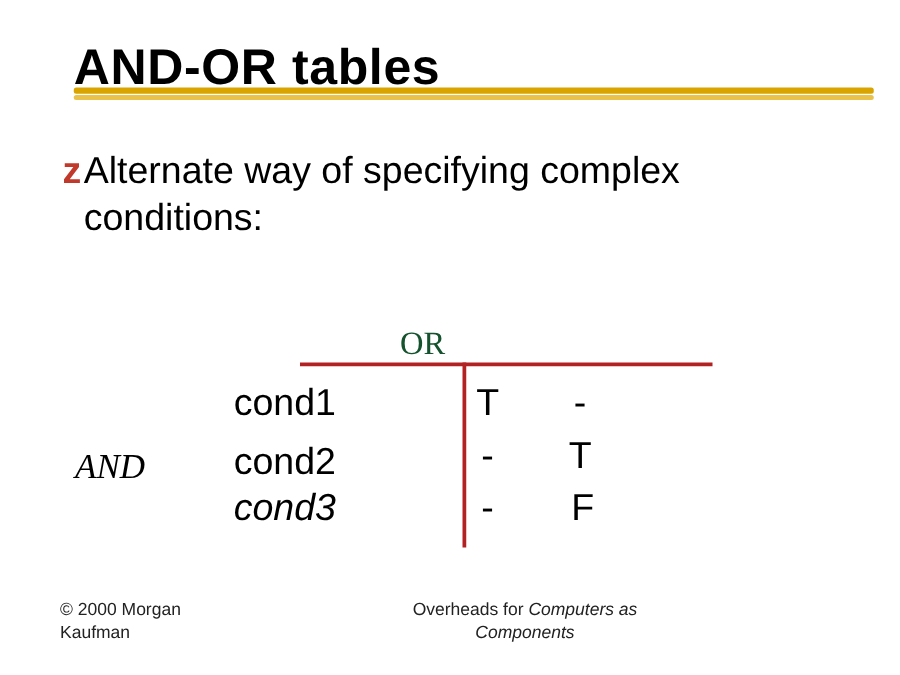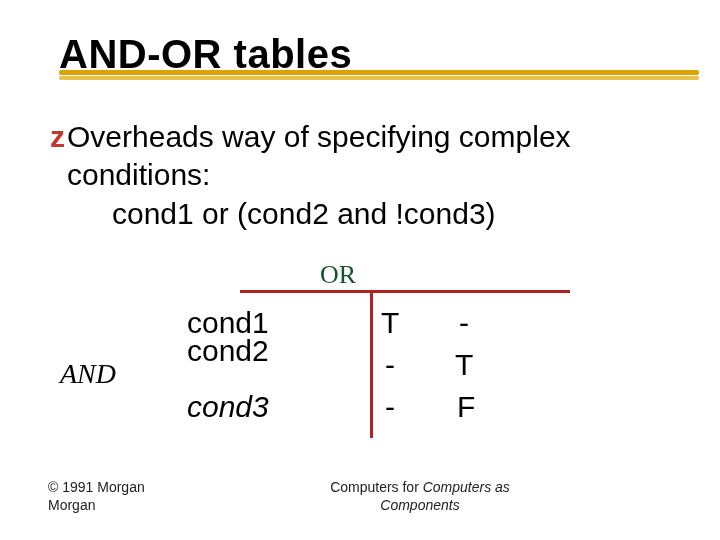--- a/index.html
+++ b/index.html
@@ -118,21 +118,21 @@
     height: 148px;
     background: #b22222;
   }
   .tcell {
     position: absolute;
     font-size: 30px;
     color: #000;
     margin-left: 47px;
   }
   .tcond1 { top: 14px; left: 30px; }
-  .tcond2 { top: 42px; left: 30px; }
+  .tcond2 { top: 61px; left: 30px; }
   .tcond3 { top: 98px; left: 30px; font-style: italic; }
   .tc1a { top: 14px; left: 224px; }
   .tc1b { top: 14px; left: 302px; }
   .tc2a { top: 56px; left: 228px; }
   .tc2b { top: 56px; left: 298px; }
   .tc3a { top: 98px; left: 228px; }
   .tc3b { top: 98px; left: 300px; }
   .footer-left {
     position: absolute;
     bottom: 26px;
@@ -157,23 +157,22 @@
 <body>
 
 <div class="title-wrap">
   <div class="underline"></div>
   <div class="title">AND-OR tables</div>
 </div>
 
 <div class="body">
   <div class="bullet-row">
     <span class="bullet">z</span>
-    <span class="bullet-text">Overheads way of specifying complex conditions:</span>
+    <span class="bullet-text">Alternate way of specifying complex conditions:</span>
   </div>
-  <div class="expr">cond1 or (cond2 and !cond3)</div>
 </div>
 
 <div class="or-label">OR</div>
 <div class="and-label">AND</div>
 
 <div class="table-wrap">
   <div class="table-line-h"></div>
   <div class="table-line-v"></div>
 
   <div class="tcell tcond1">cond1</div>
@@ -182,19 +181,19 @@
 
   <div class="tcell tc1a">T</div>
   <div class="tcell tc1b">-</div>
   <div class="tcell tc2a">-</div>
   <div class="tcell tc2b">T</div>
   <div class="tcell tc3a">-</div>
   <div class="tcell tc3b">F</div>
 </div>
 
 <div class="footer-left">
-  <span>© 1991 Morgan</span><br>
-  <span>Morgan</span>
+  <span>© 2000 Morgan</span><br>
+  <span>Kaufman</span>
 </div>
 
 <div class="footer-right">
-  <span>Computers for </span><em>Computers as Components</em>
+  <span>Overheads for </span><em>Computers as Components</em>
 </div>
 
 </body></html>

